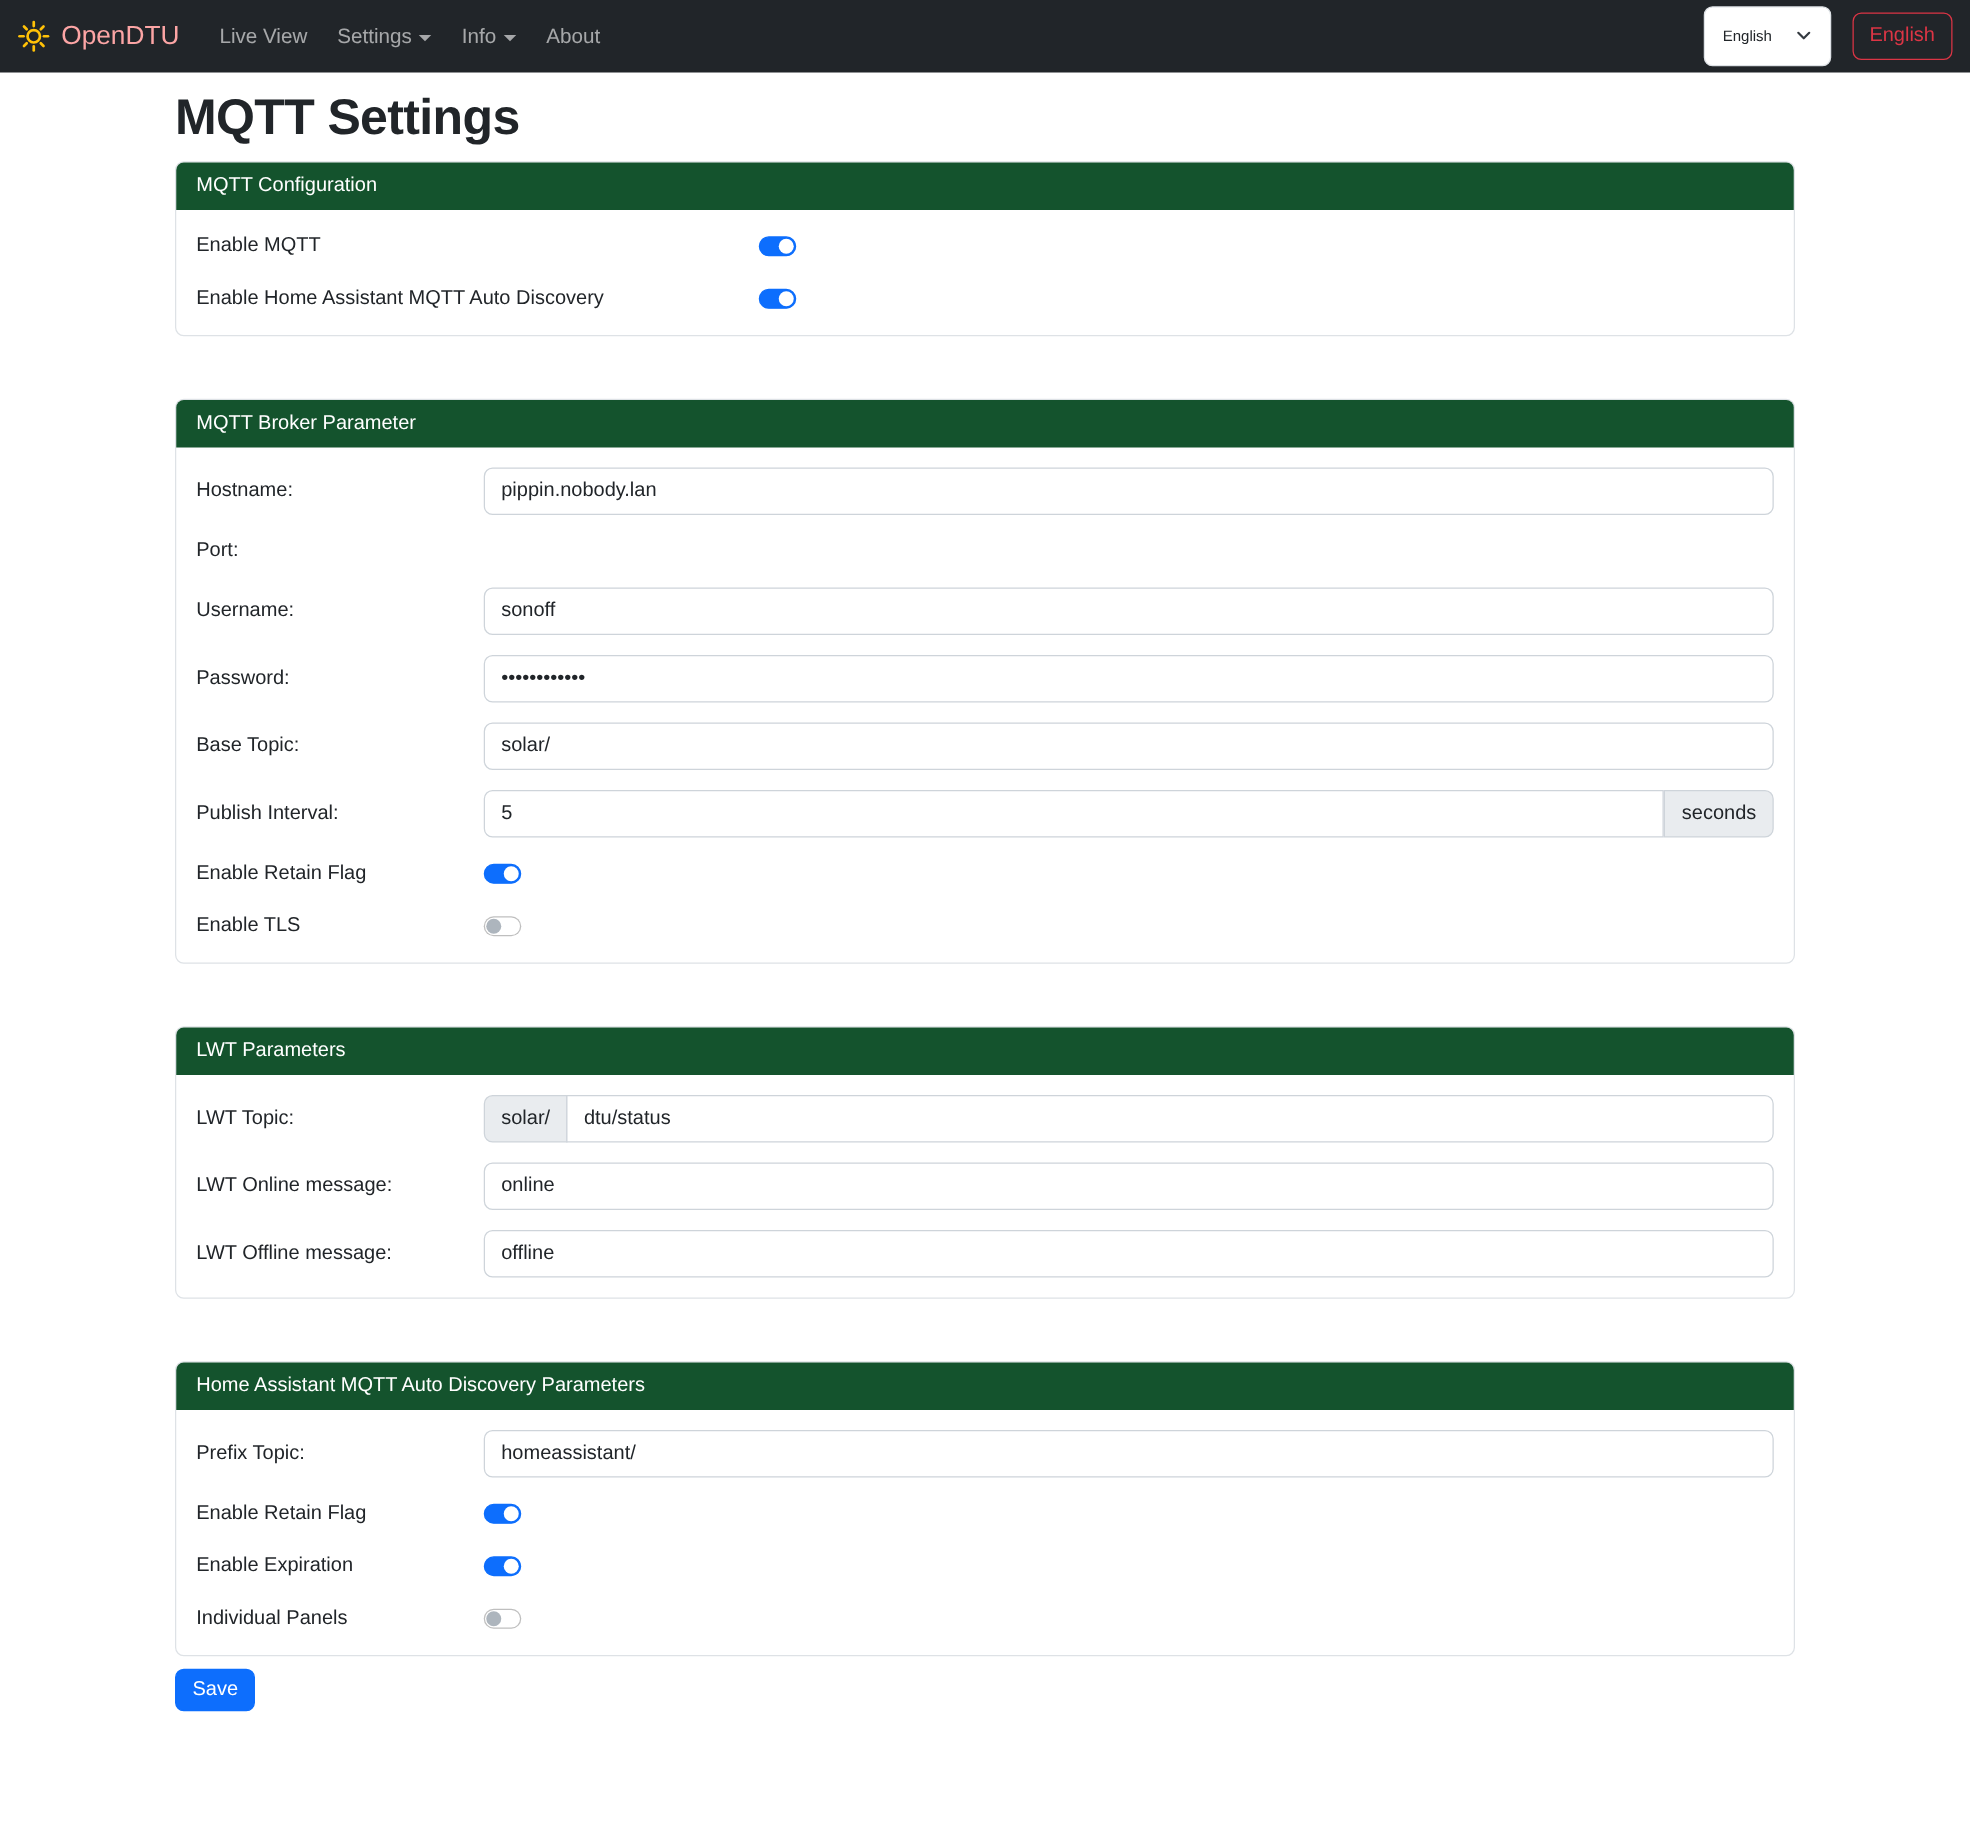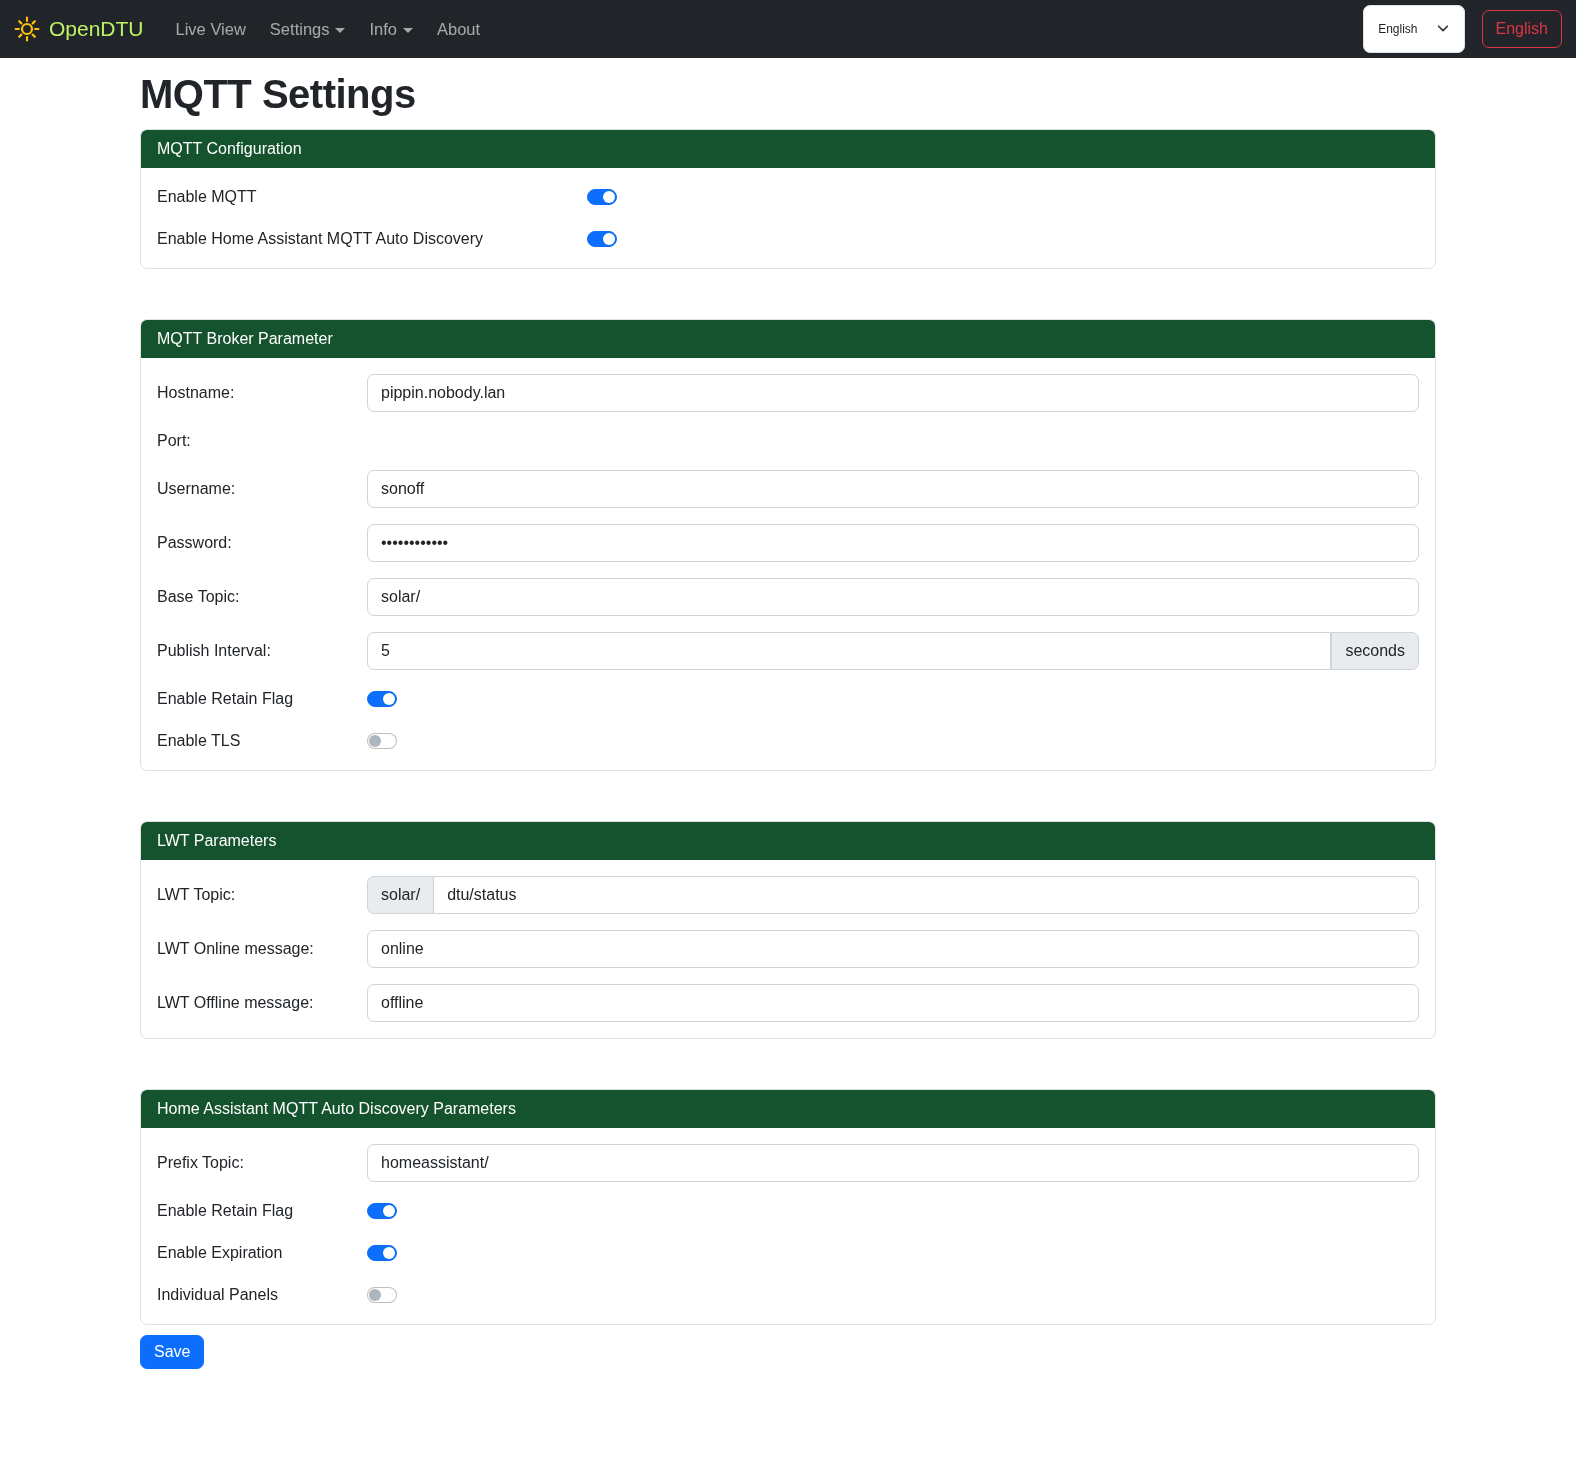--- a/index.html
+++ b/index.html
@@ -4,21 +4,21 @@
 <style>
   * { margin:0; padding:0; box-sizing:border-box; }
   html,body { background:#ffffff; font-family:"Liberation Sans", sans-serif; color:#212529; font-size:16px; }
   body { width:1576px; min-height:1460px; }
 
   
   .navbar {
     height:58px; background:#212529; display:flex; align-items:center;
     padding:0 14px;
   }
-  .brand { display:flex; align-items:center; gap:9px; color:#bef264; font-size:21px; font-weight:500; cursor:pointer;text-align:right; }
+  .brand { display:flex; align-items:center; gap:9px; color:#fca5a5; font-size:21px; font-weight:500; cursor:pointer;text-align:right; }
   .brand svg { display:block; }
   .nav-list { display:flex; align-items:center; margin-left:24px; list-style:none; }
   .nav-link {
     color:rgba(255,255,255,.6); padding:8px 8px; margin-right:8px; font-size:16.5px;
     cursor:pointer; display:flex; align-items:center; gap:6px; white-space:nowrap;
   }
   .caret-down {
     width:0; height:0; border-left:5px solid transparent; border-right:5px solid transparent;
     border-top:5px solid rgba(255,255,255,.6); display:inline-block; margin-top:2px;
   }
@@ -45,21 +45,21 @@
   .card-header {
     background:#14532d; color:#fff; padding:9px 16px; font-size:16px;
     border-radius:6px 6px 0 0; line-height:20px;
   }
   .card-body { padding:16px; }
 
   .form-row { display:flex; align-items:center; margin-bottom:16px; min-height:26px; }
   .form-row:last-child { margin-bottom:0; }
   .label-col { width:210px; flex:none; padding-right:12px; }
   .wide-labels .label-col { width:430px; }
-  .input-col { flex:1; display:flex; align-items:flex-start; }
+  .input-col { flex:1; display:flex; align-items:flex-start;margin-left:20px; }
 
   .text-input {
     width:100%; height:38px; border:1px solid #ced4da; border-radius:7px;
     padding:6px 13px; font-size:16px; color:#212529; background:#fff;
     font-family:"Liberation Sans", sans-serif; outline:none;
   }
   .input-group { display:flex; width:100%; }
   .input-group .text-input.has-right-addon { border-radius:7px 0 0 7px; }
   .input-group .text-input.has-left-addon { border-radius:0 7px 7px 0; margin-left:-1px; }
   .addon {

